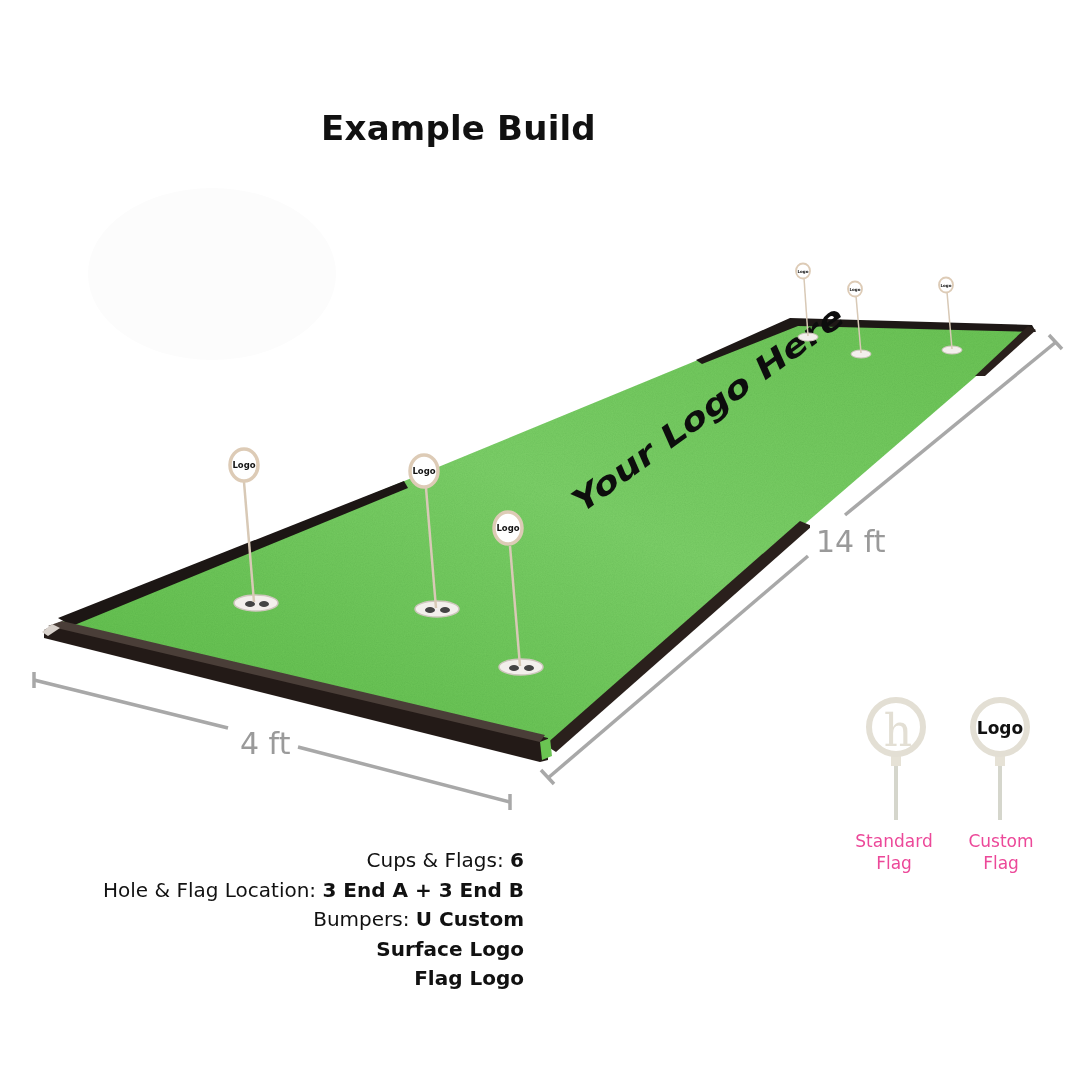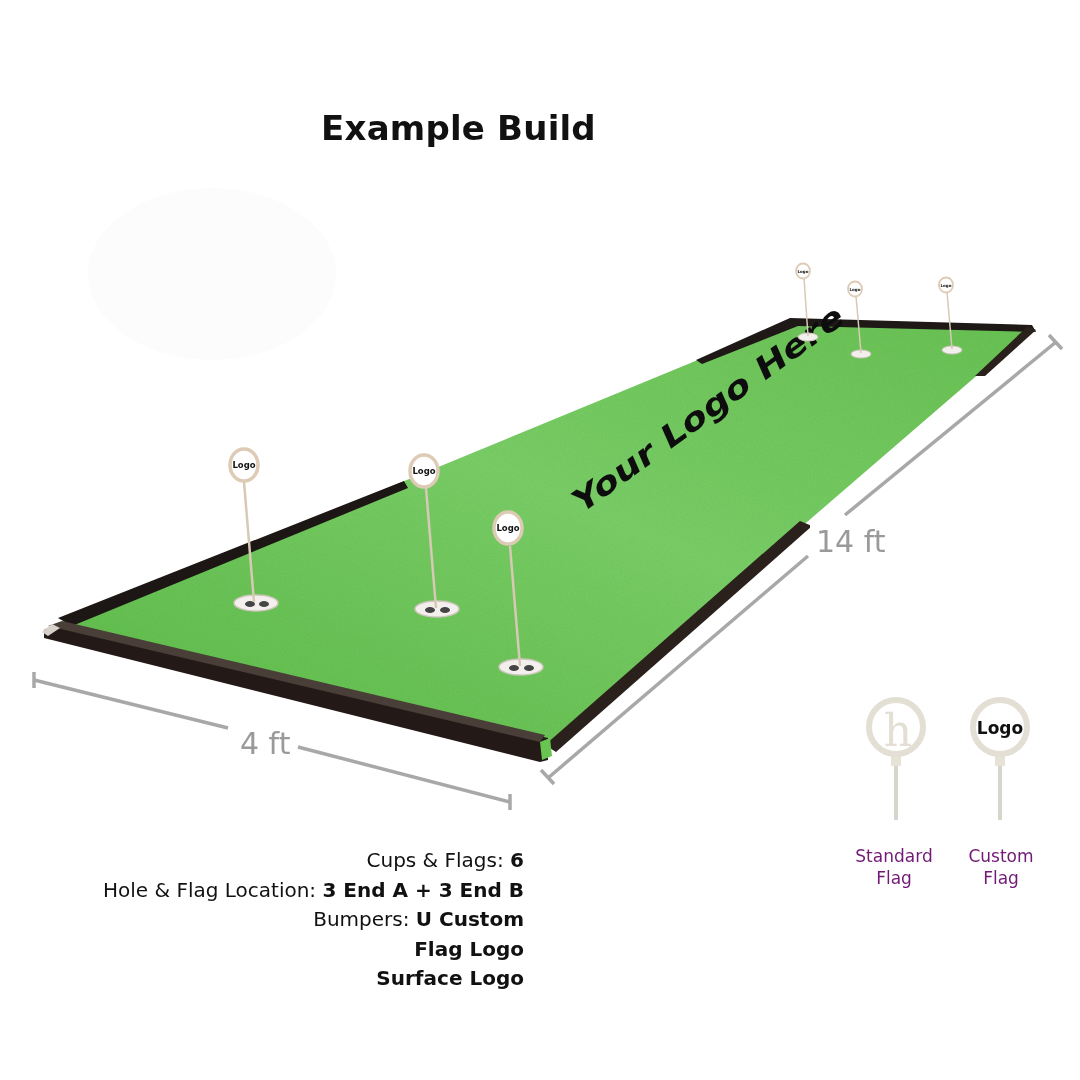--- a/index.html
+++ b/index.html
@@ -2,21 +2,21 @@
 <html><head>
 <meta charset="utf-8">
 <style>
   html, body { margin:0; padding:0; background:#ffffff; }
   body { width:1080px; height:1080px; position:relative; overflow:hidden; font-family:"Liberation Sans", sans-serif; }
   .title { position:absolute; top:108px; left:0; width:917px; text-align:center; font-size:34px; font-weight:bold; color:#111; font-family:"DejaVu Sans", sans-serif; letter-spacing:0.2px; }
   svg.scene { position:absolute; left:0; top:0; }
   .dim-label { position:absolute; font-size:30px; color:#9a9a9a; font-family:"DejaVu Sans", sans-serif; background:#fff; padding:0 6px; }
   .specs { position:absolute; left:40px; top:846px; width:484px; text-align:right; font-family:"DejaVu Sans", sans-serif; font-size:20px; color:#111; line-height:29.6px; }
   .specs b { font-weight:bold; }
-  .flag-legend { position:absolute; text-align:center; width:110px; font-size:17px; color:#701a75; line-height:22px; font-family:"DejaVu Sans", sans-serif;margin-top:15px; }
+  .flag-legend { position:absolute; text-align:center; width:110px; font-size:17px; color:#ec4899; line-height:22px; font-family:"DejaVu Sans", sans-serif; }
   .blob { position:absolute; left:88px; top:188px; width:248px; height:172px; border-radius:50%; background:#fcfcfc; }
 </style>
 </head>
 <body>
 
 <div class="blob"></div>
 
 <div class="title">Example Build</div>
 
 <svg class="scene" width="1080" height="1080" viewBox="0 0 1080 1080">
@@ -127,22 +127,22 @@
   </g>
 </svg>
 
 <div class="dim-label" style="left:234px; top:726px;">4 ft</div>
 <div class="dim-label" style="left:810px; top:524px;">14 ft</div>
 
 <div class="specs">
   <div><span>Cups &amp; Flags: </span><b>6</b></div>
   <div><span>Hole &amp; Flag Location: </span><b>3 End A + 3 End B</b></div>
   <div><span>Bumpers: </span><b>U Custom</b></div>
+  <div><b>Surface Logo</b></div>
   <div><b>Flag Logo</b></div>
-  <div><b>Surface Logo</b></div>
 </div>
 
 <div class="flag-legend" style="left:839px; top:830px;">
   <div>Standard</div>
   <div>Flag</div>
 </div>
 <div class="flag-legend" style="left:946px; top:830px;">
   <div>Custom</div>
   <div>Flag</div>
 </div>

